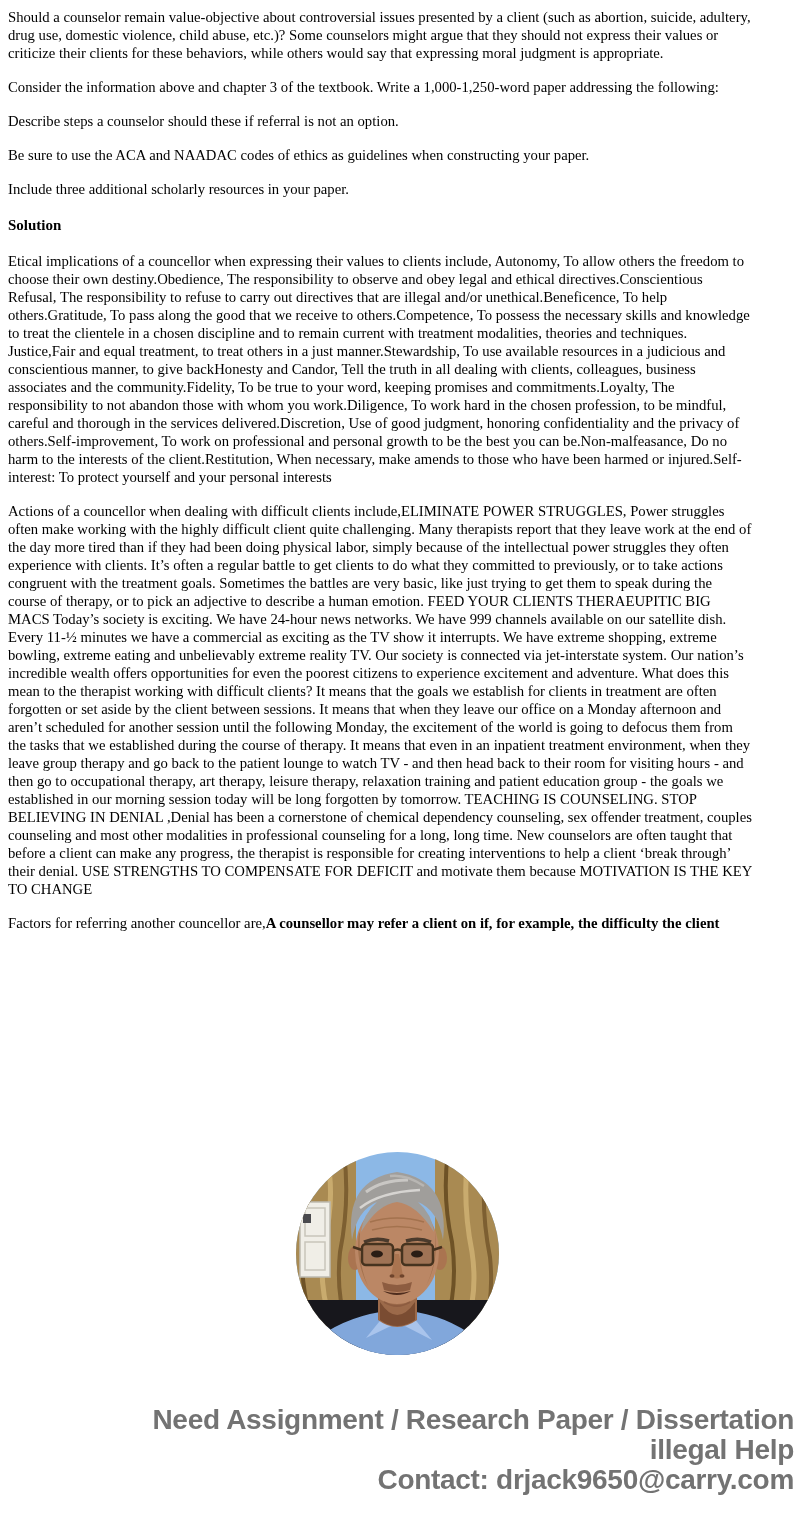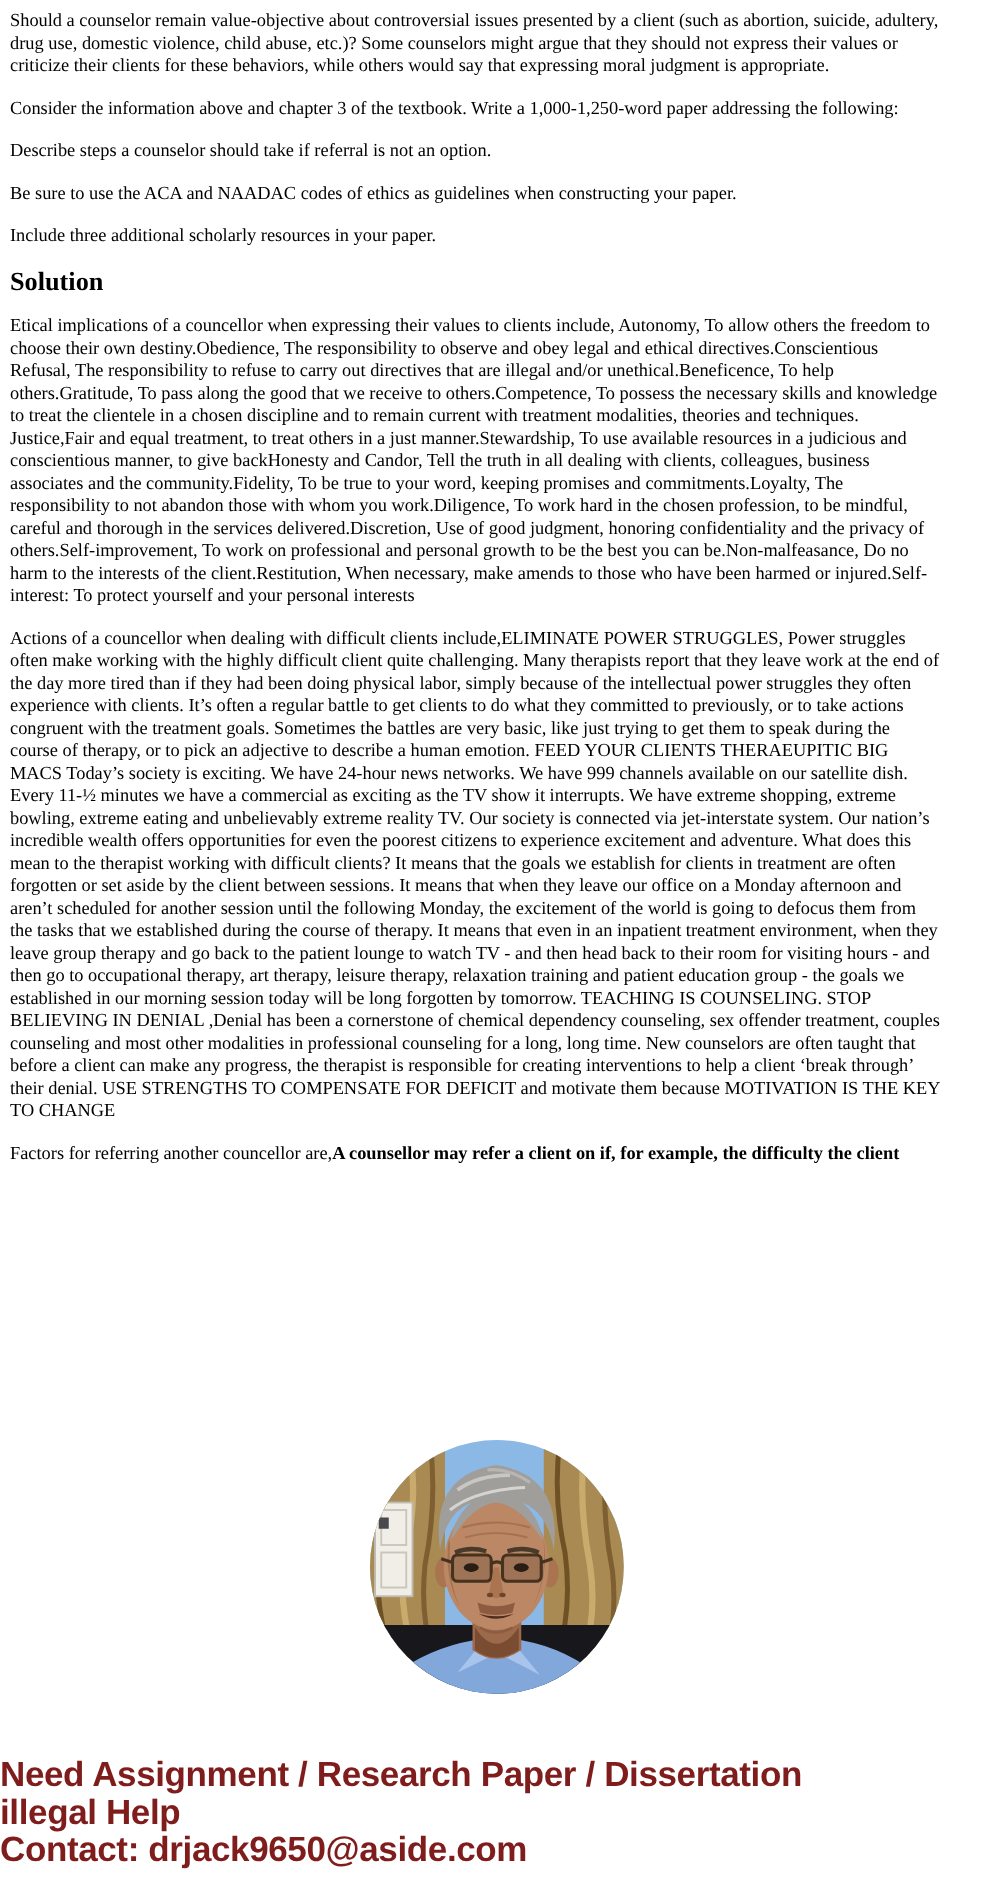--- a/index.html
+++ b/index.html
@@ -15,50 +15,50 @@
     box-sizing: border-box;
     width: 760px;
     height: 1129px;
     overflow: hidden;
     padding: 8px 8px 0 8px;
     font-size: 14.7px;
     line-height: 18px;
   }
   .content p { margin: 0 0 16px 0; }
   .solution-heading {
-    font-size: 21px;
+    font-size: 15px;
     line-height: 22px;
     font-weight: bold;
     margin: 4px 0 16px 0;
   }
   .referral b { font-weight: bold; }
   .avatar-wrap {
     width: 203px;
     height: 203px;
     margin: 23px auto 0 auto;
   }
   .avatar-wrap svg { display: block; }
   .footer {
     margin-top: 50px;
-    text-align: left;
+    text-align: right;
     font-family: "Liberation Sans", sans-serif;
     font-weight: bold;
     font-size: 28px;
     line-height: 30px;
-    color: #7f1d1d;
+    color: #737373;
     letter-spacing: -0.3px;
   }
 </style>
 </head>
 <body>
 
 <div class="content">
   <p>Should a counselor remain value-objective about controversial issues presented by a client (such as abortion, suicide, adultery, drug use, domestic violence, child abuse, etc.)? Some counselors might argue that they should not express their values or criticize their clients for these behaviors, while others would say that expressing moral judgment is appropriate.</p>
   <p>Consider the information above and chapter 3 of the textbook. Write a 1,000-1,250-word paper addressing the following:</p>
-  <p>Describe steps a counselor should take if referral is not an option.</p>
+  <p>Describe steps a counselor should these if referral is not an option.</p>
   <p>Be sure to use the ACA and NAADAC codes of ethics as guidelines when constructing your paper.</p>
   <p>Include three additional scholarly resources in your paper.</p>
 
   <div class="solution-heading">Solution</div>
 
   <p>Etical implications of a councellor when expressing their values to clients include, Autonomy, To allow others the freedom to choose their own destiny.Obedience, The responsibility to observe and obey legal and ethical directives.Conscientious Refusal, The responsibility to refuse to carry out directives that are illegal and/or unethical.Beneficence, To help others.Gratitude, To pass along the good that we receive to others.Competence, To possess the necessary skills and knowledge to treat the clientele in a chosen discipline and to remain current with treatment modalities, theories and techniques. Justice,Fair and equal treatment, to treat others in a just manner.Stewardship, To use available resources in a judicious and conscientious manner, to give backHonesty and Candor, Tell the truth in all dealing with clients, colleagues, business associates and the community.Fidelity, To be true to your word, keeping promises and commitments.Loyalty, The responsibility to not abandon those with whom you work.Diligence, To work hard in the chosen profession, to be mindful, careful and thorough in the services delivered.Discretion, Use of good judgment, honoring confidentiality and the privacy of others.Self-improvement, To work on professional and personal growth to be the best you can be.Non-malfeasance, Do no harm to the interests of the client.Restitution, When necessary, make amends to those who have been harmed or injured.Self-interest: To protect yourself and your personal interests</p>
   <p>Actions of a councellor when dealing with difficult clients include,ELIMINATE POWER STRUGGLES, Power struggles often make working with the highly difficult client quite challenging. Many therapists report that they leave work at the end of the day more tired than if they had been doing physical labor, simply because of the intellectual power struggles they often experience with clients. It’s often a regular battle to get clients to do what they committed to previously, or to take actions congruent with the treatment goals. Sometimes the battles are very basic, like just trying to get them to speak during the course of therapy, or to pick an adjective to describe a human emotion. FEED YOUR CLIENTS THERAEUPITIC BIG MACS Today’s society is exciting. We have 24-hour news networks. We have 999 channels available on our satellite dish. Every 11-½ minutes we have a commercial as exciting as the TV show it interrupts. We have extreme shopping, extreme bowling, extreme eating and unbelievably extreme reality TV. Our society is connected via jet-interstate system. Our nation’s incredible wealth offers opportunities for even the poorest citizens to experience excitement and adventure. What does this mean to the therapist working with difficult clients? It means that the goals we establish for clients in treatment are often forgotten or set aside by the client between sessions. It means that when they leave our office on a Monday afternoon and aren’t scheduled for another session until the following Monday, the excitement of the world is going to defocus them from the tasks that we established during the course of therapy. It means that even in an inpatient treatment environment, when they leave group therapy and go back to the patient lounge to watch TV - and then head back to their room for visiting hours - and then go to occupational therapy, art therapy, leisure therapy, relaxation training and patient education group - the goals we established in our morning session today will be long forgotten by tomorrow. TEACHING IS COUNSELING. STOP BELIEVING IN DENIAL ,Denial has been a cornerstone of chemical dependency counseling, sex offender treatment, couples counseling and most other modalities in professional counseling for a long, long time. New counselors are often taught that before a client can make any progress, the therapist is responsible for creating interventions to help a client ‘break through’ their denial. USE STRENGTHS TO COMPENSATE FOR DEFICIT and motivate them because MOTIVATION IS THE KEY TO CHANGE</p>
   <p class="referral"><span>Factors for referring another councellor are,</span><b>A counsellor may refer a client on if, for example, the difficulty the client</b></p>
 </div>
 
@@ -138,14 +138,14 @@
       <path d="M87 139 Q101 147 115 139 Q101 143 87 139 Z" fill="#4f2d1e"></path>
 
       <path d="M88 150 Q101 158 114 150" stroke="#8d5c40" stroke-width="2" fill="none"></path>
     </g>
   </svg>
 </div>
 
 <div class="footer">
   <div>Need Assignment / Research Paper / Dissertation</div>
   <div>illegal Help</div>
-  <div>Contact: drjack9650@aside.com</div>
+  <div>Contact: drjack9650@carry.com</div>
 </div>
 
 </body></html>

